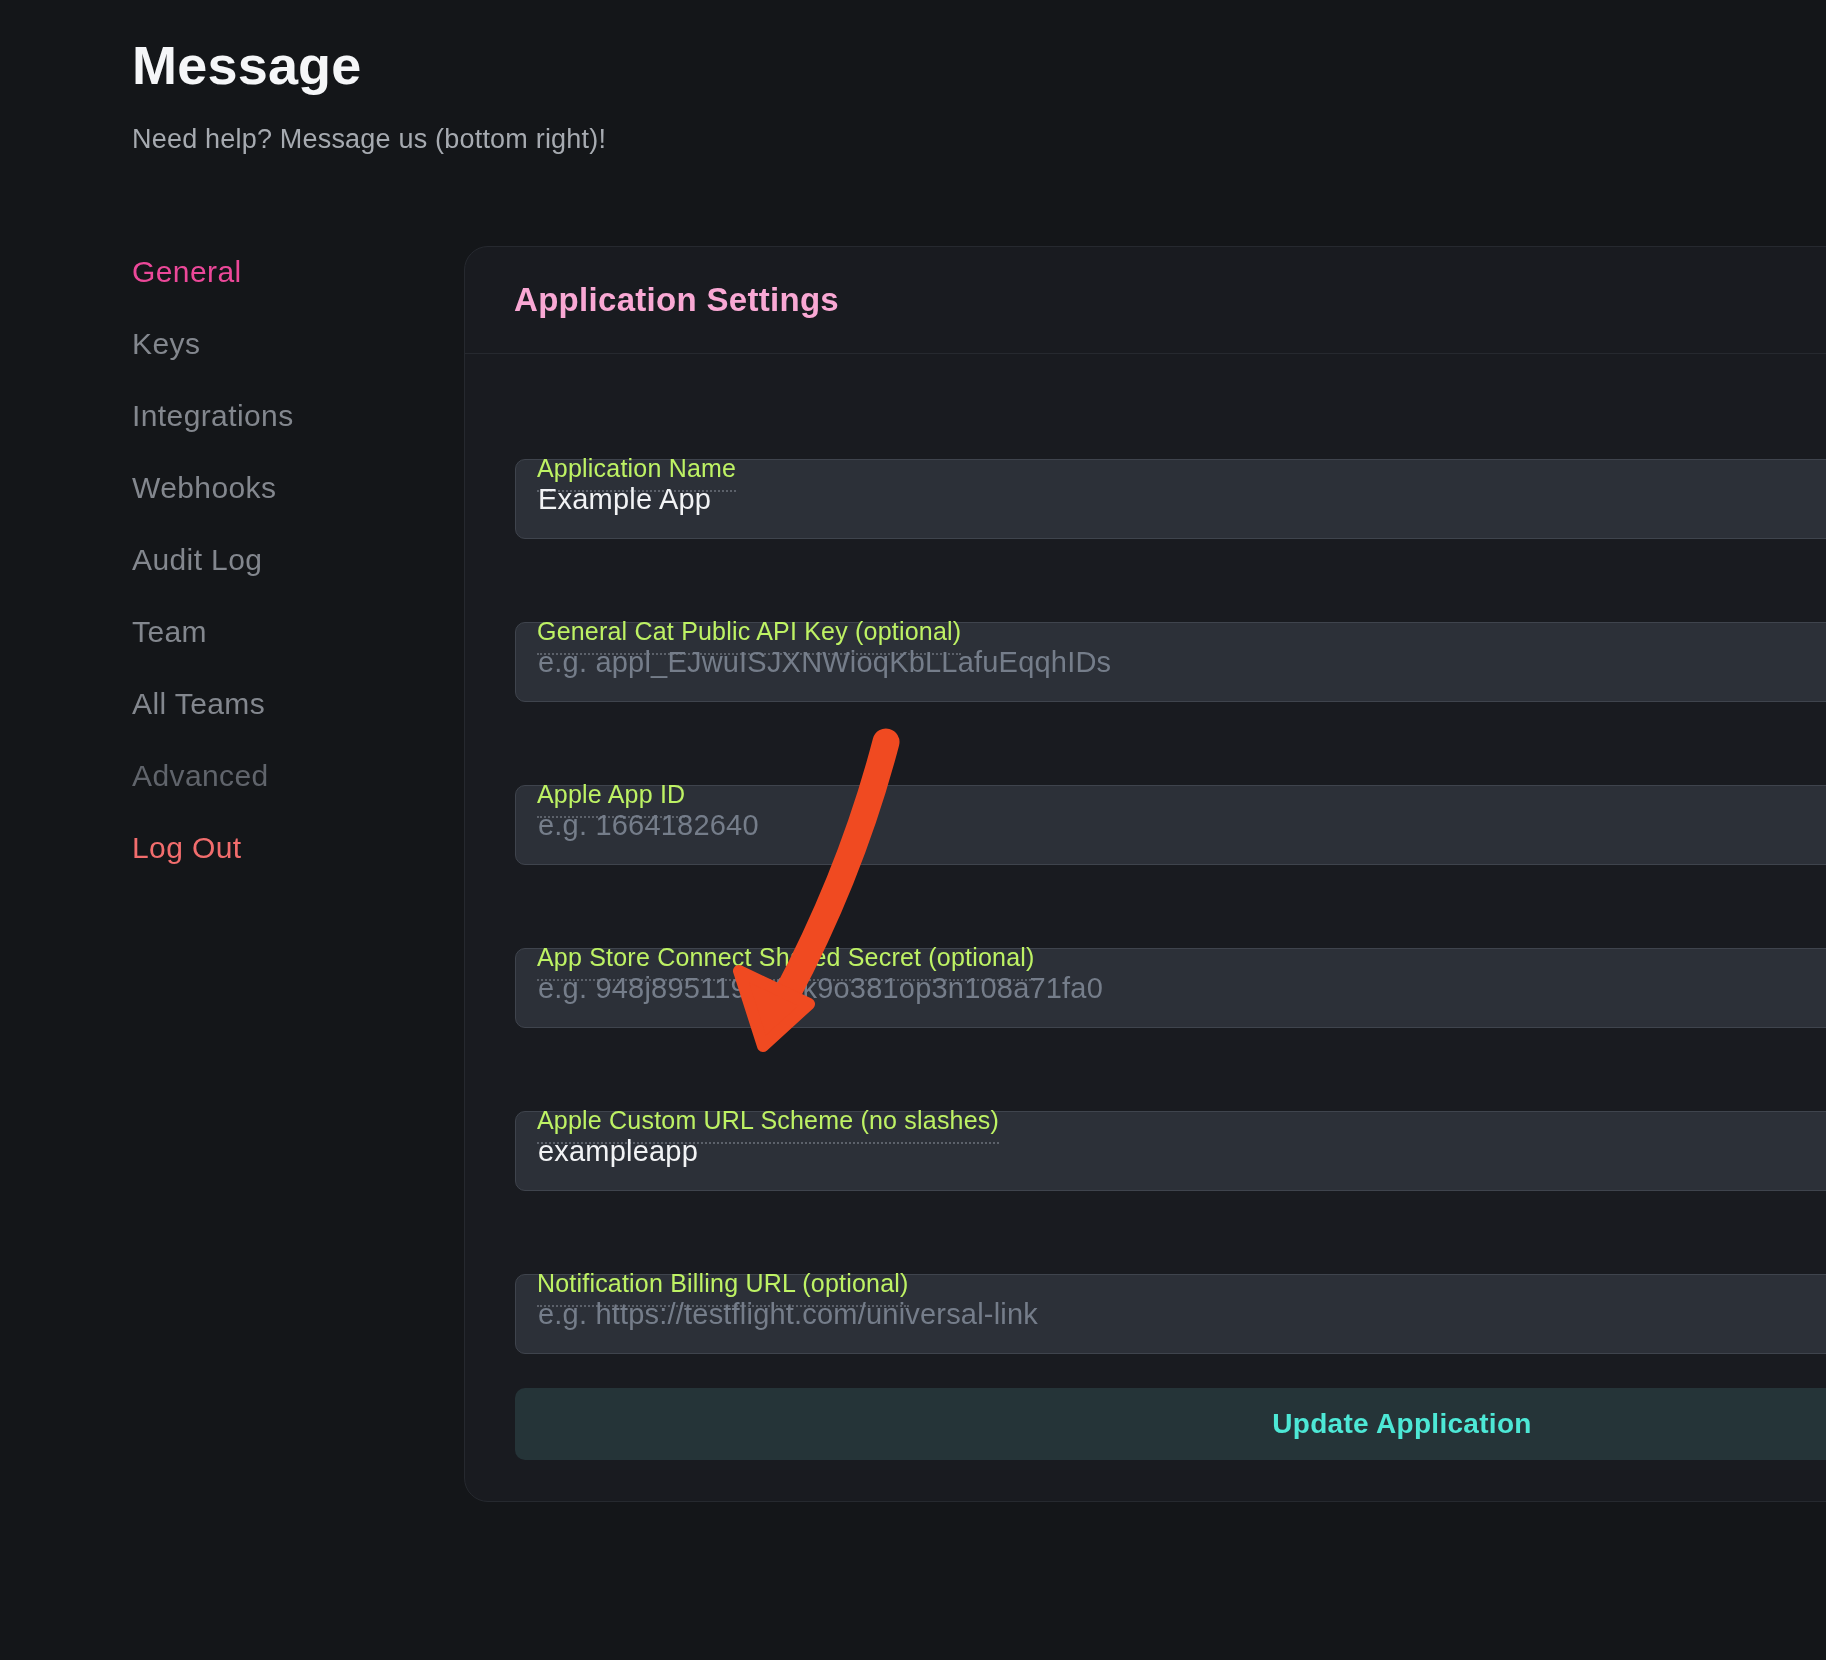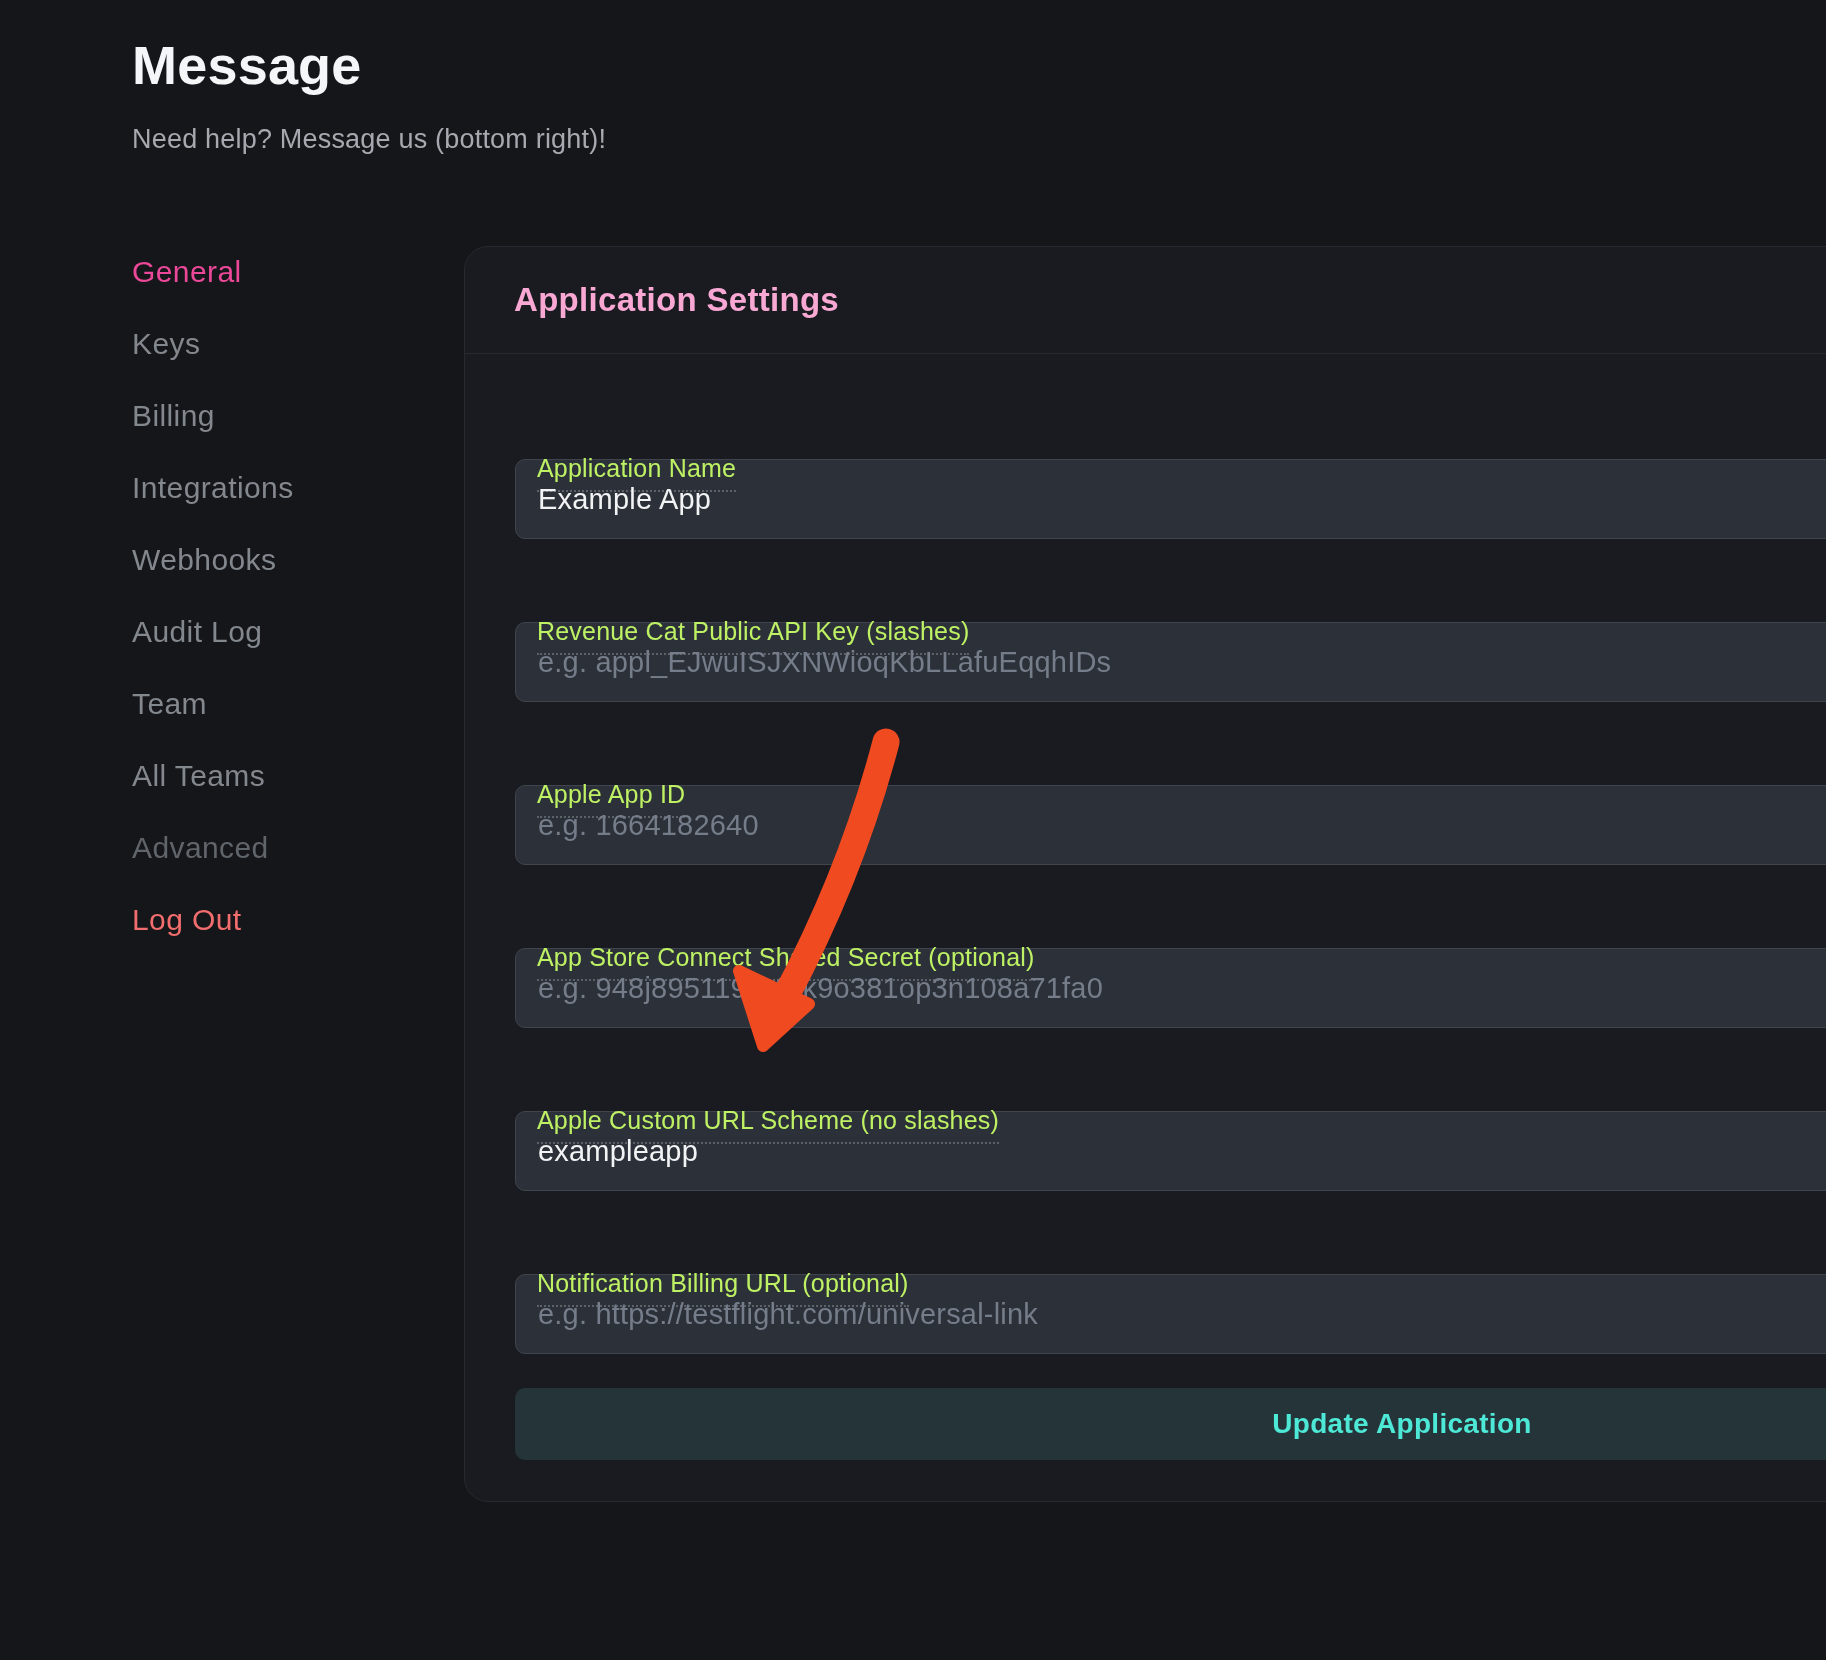--- a/index.html
+++ b/index.html
@@ -88,21 +88,20 @@
 </style>
 </head>
 <body>
 
 <h1 class="page-title">Message</h1>
 <div class="page-subtitle">Need help? Message us (bottom right)!</div>
 
 <nav class="sidebar">
   <div class="sidebar-item active">General</div>
   <div class="sidebar-item">Keys</div>
-  <div class="sidebar-item">Billing</div>
   <div class="sidebar-item">Integrations</div>
   <div class="sidebar-item">Webhooks</div>
   <div class="sidebar-item">Audit Log</div>
   <div class="sidebar-item">Team</div>
   <div class="sidebar-item">All Teams</div>
   <div class="sidebar-item dimmed">Advanced</div>
   <div class="sidebar-item danger">Log Out</div>
 </nav>
 
 <section class="panel">
@@ -113,21 +112,21 @@
 
     <div class="field">
       <label class="field-label">
         <span class="label-text">Application Name</span>
       </label>
       <input class="field-input" type="text" value="Example App" style="">
     </div>
 
     <div class="field">
       <label class="field-label">
-        <span class="label-text">Revenue Cat Public API Key (slashes)</span>
+        <span class="label-text">General Cat Public API Key (optional)</span>
       </label>
       <input class="field-input" type="text" placeholder="e.g. appl_EJwuISJXNWioqKbLLafuEqqhIDs" style="">
     </div>
 
     <div class="field">
       <label class="field-label">
         <span class="label-text">Apple App ID</span>
       </label>
       <input class="field-input" type="text" placeholder="e.g. 1664182640" style="">
     </div>

